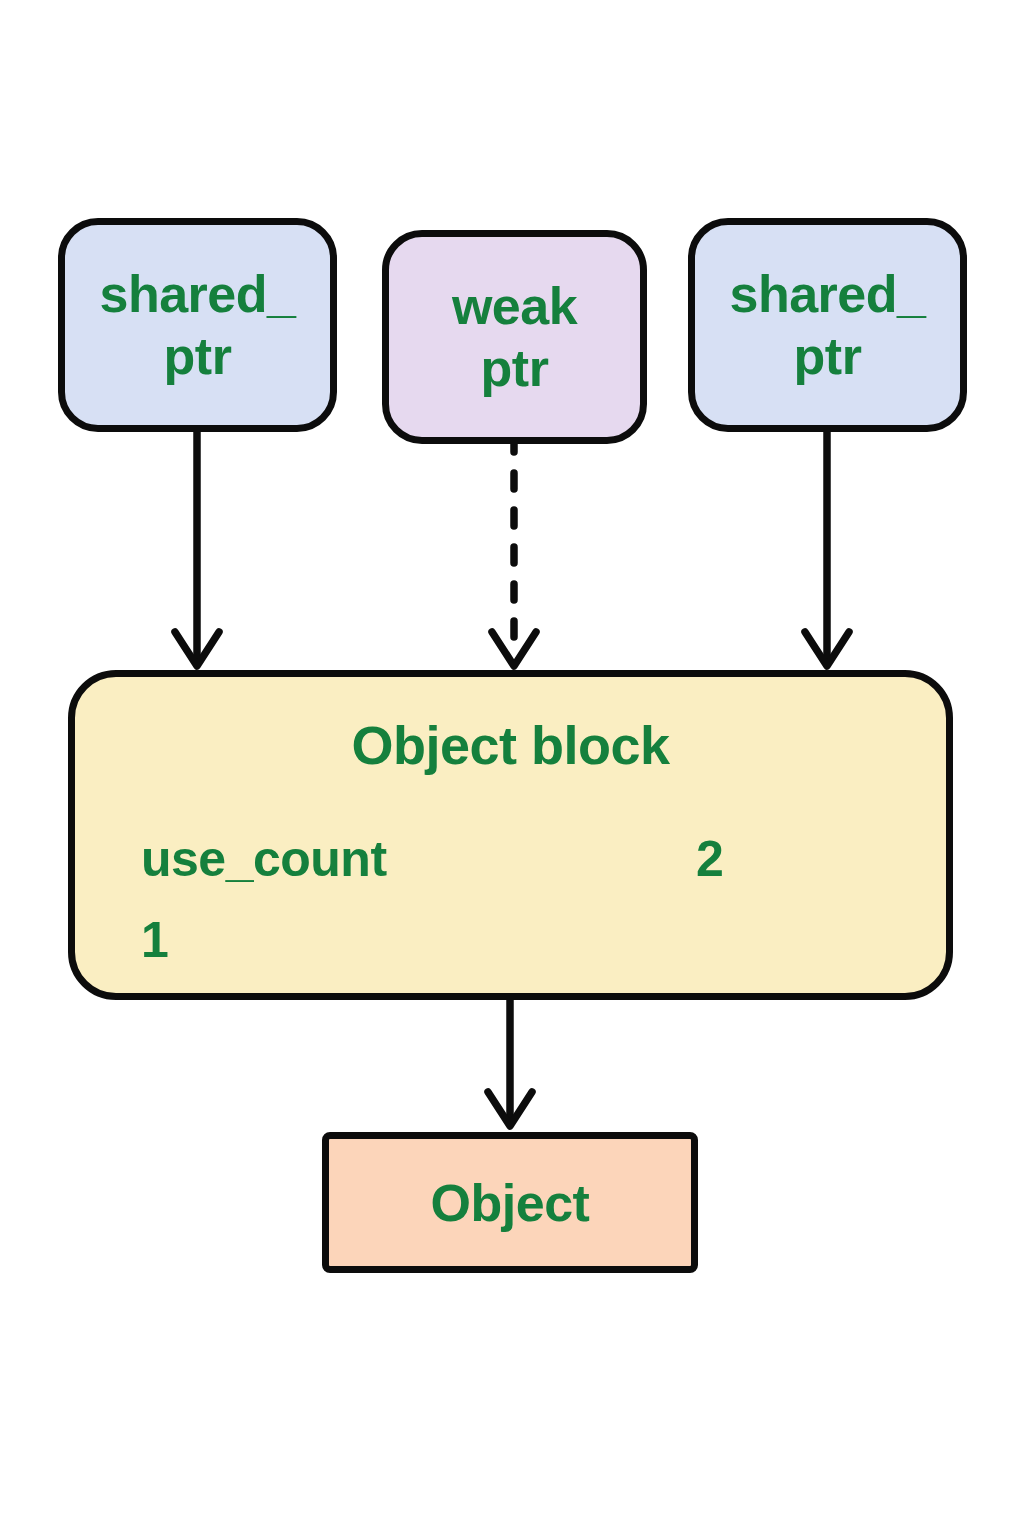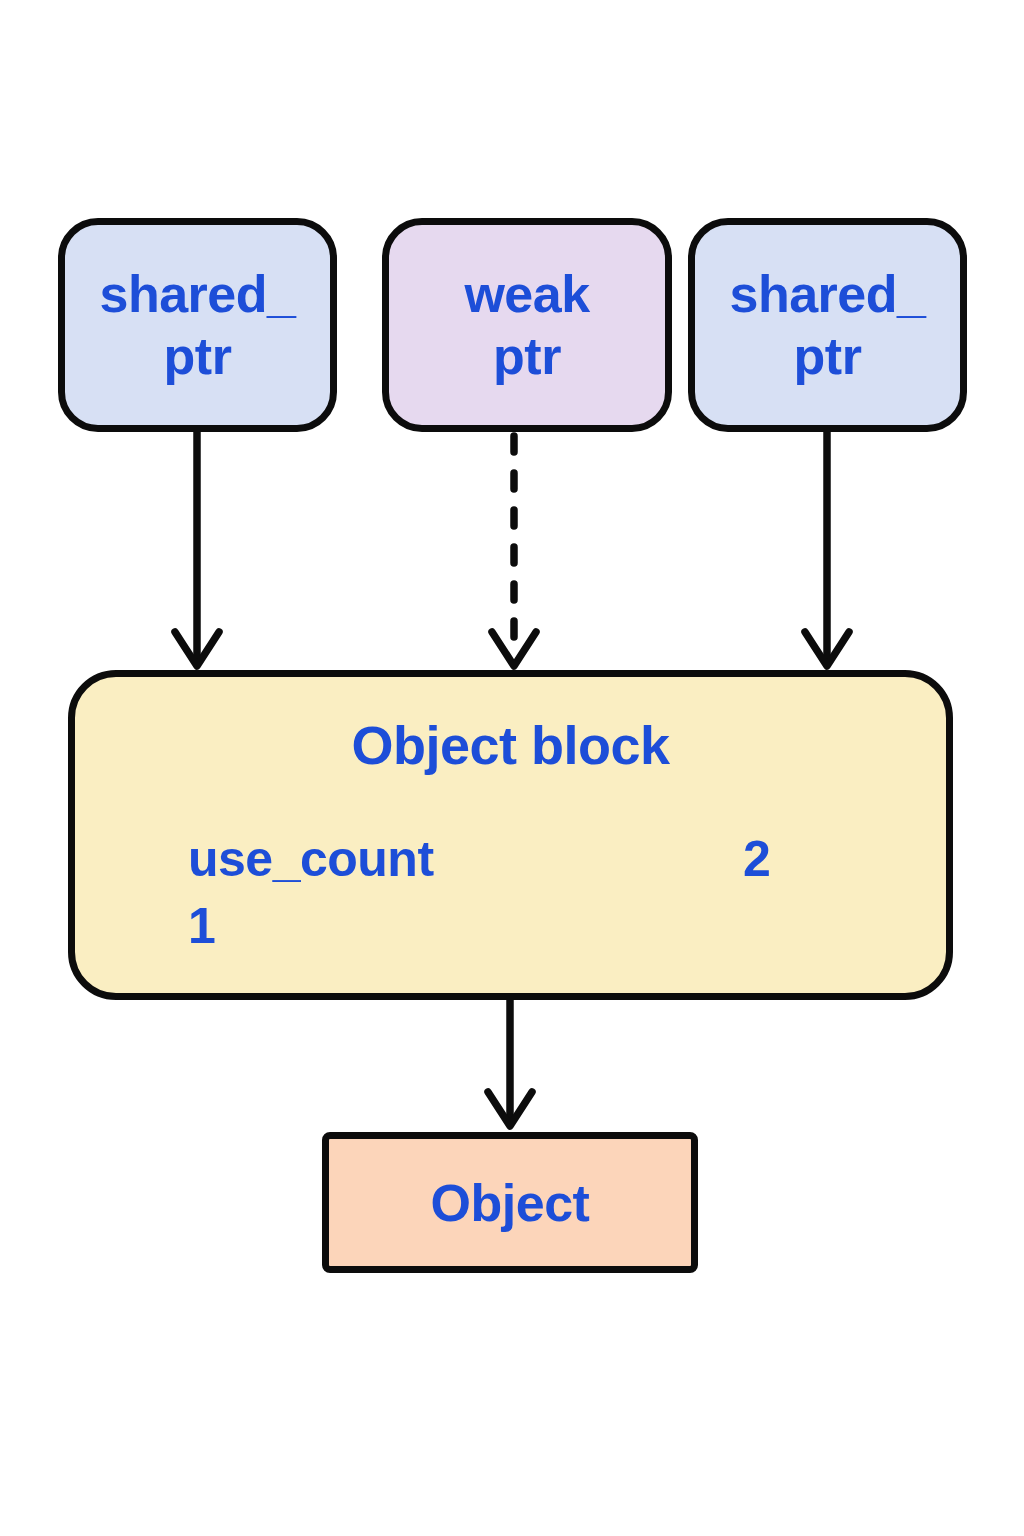--- a/index.html
+++ b/index.html
@@ -7,21 +7,21 @@
     padding: 0;
     background: #ffffff;
   }
   .canvas {
     position: relative;
     width: 1024px;
     height: 1536px;
     background: #ffffff;
     overflow: hidden;
     font-family: "Liberation Sans", "DejaVu Sans", sans-serif;
-    color: #1d4ed8;
+    color: #15803d;
   }
   .node {
     position: absolute;
     box-sizing: border-box;
     border: 7px solid #0c0c0c;
     display: flex;
     flex-direction: column;
     align-items: center;
     justify-content: center;
     text-align: center;
@@ -30,21 +30,21 @@
   }
   .ptr-box {
     top: 218px;
     width: 279px;
     height: 214px;
     border-radius: 40px;
     font-size: 52px;
     line-height: 62px;
   }
   .ptr-left   { left: 58px;  background: #d7e0f4; }
-  .ptr-mid    { left: 382px; width: 290px; background: #e6d9ef; }
+  .ptr-mid    { left: 382px; width: 265px; background: #e6d9ef; margin-top: 12px; }
   .ptr-right  { left: 688px; background: #d7e0f4; }
 
   .control-block {
     left: 68px;
     top: 670px;
     width: 885px;
     height: 330px;
     border-radius: 48px;
     background: #faeec2;
     justify-content: flex-start;
@@ -53,24 +53,24 @@
   }
   .cb-title {
     padding-top: 38px;
     text-align: center;
     font-size: 54px;
     line-height: 60px;
     font-weight: 700;
   }
   .cb-rows {
     margin-top: 52px;
-    padding-left: 113px;
+    padding-left: 66px;
     display: grid;
     grid-template-columns: 555px 1fr;
-    row-gap: 2px;
+    row-gap: 16px;
     font-size: 50px;
     line-height: 65px;
     font-weight: 700;
   }
   .cb-label { text-align: left; }
   .cb-value { text-align: left; }
 
   .object-box {
     left: 322px;
     top: 1132px;

